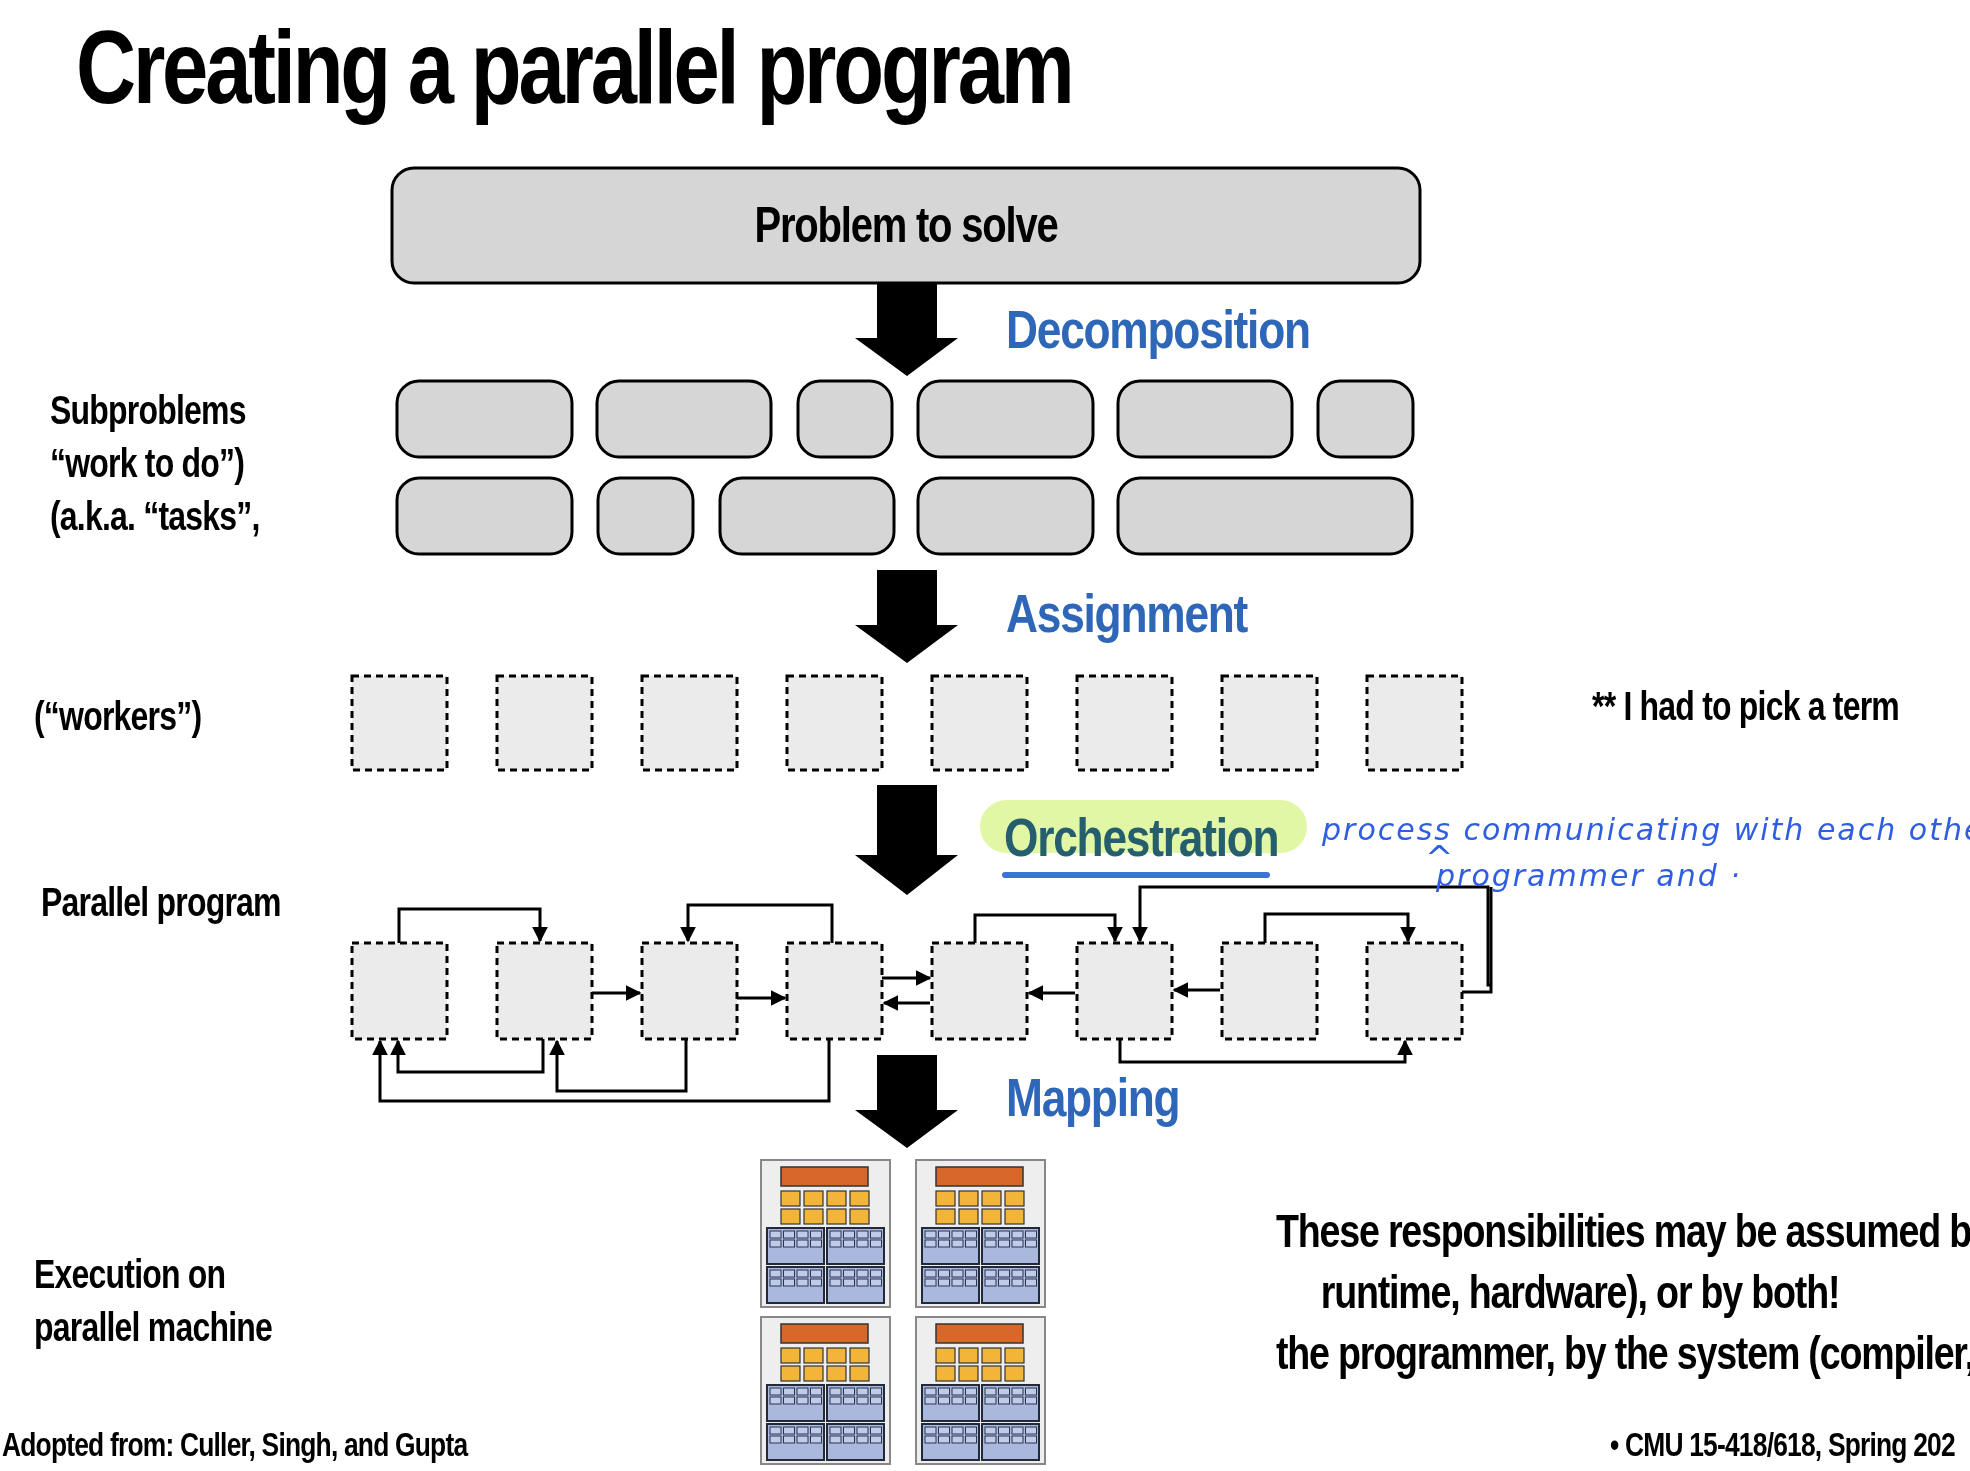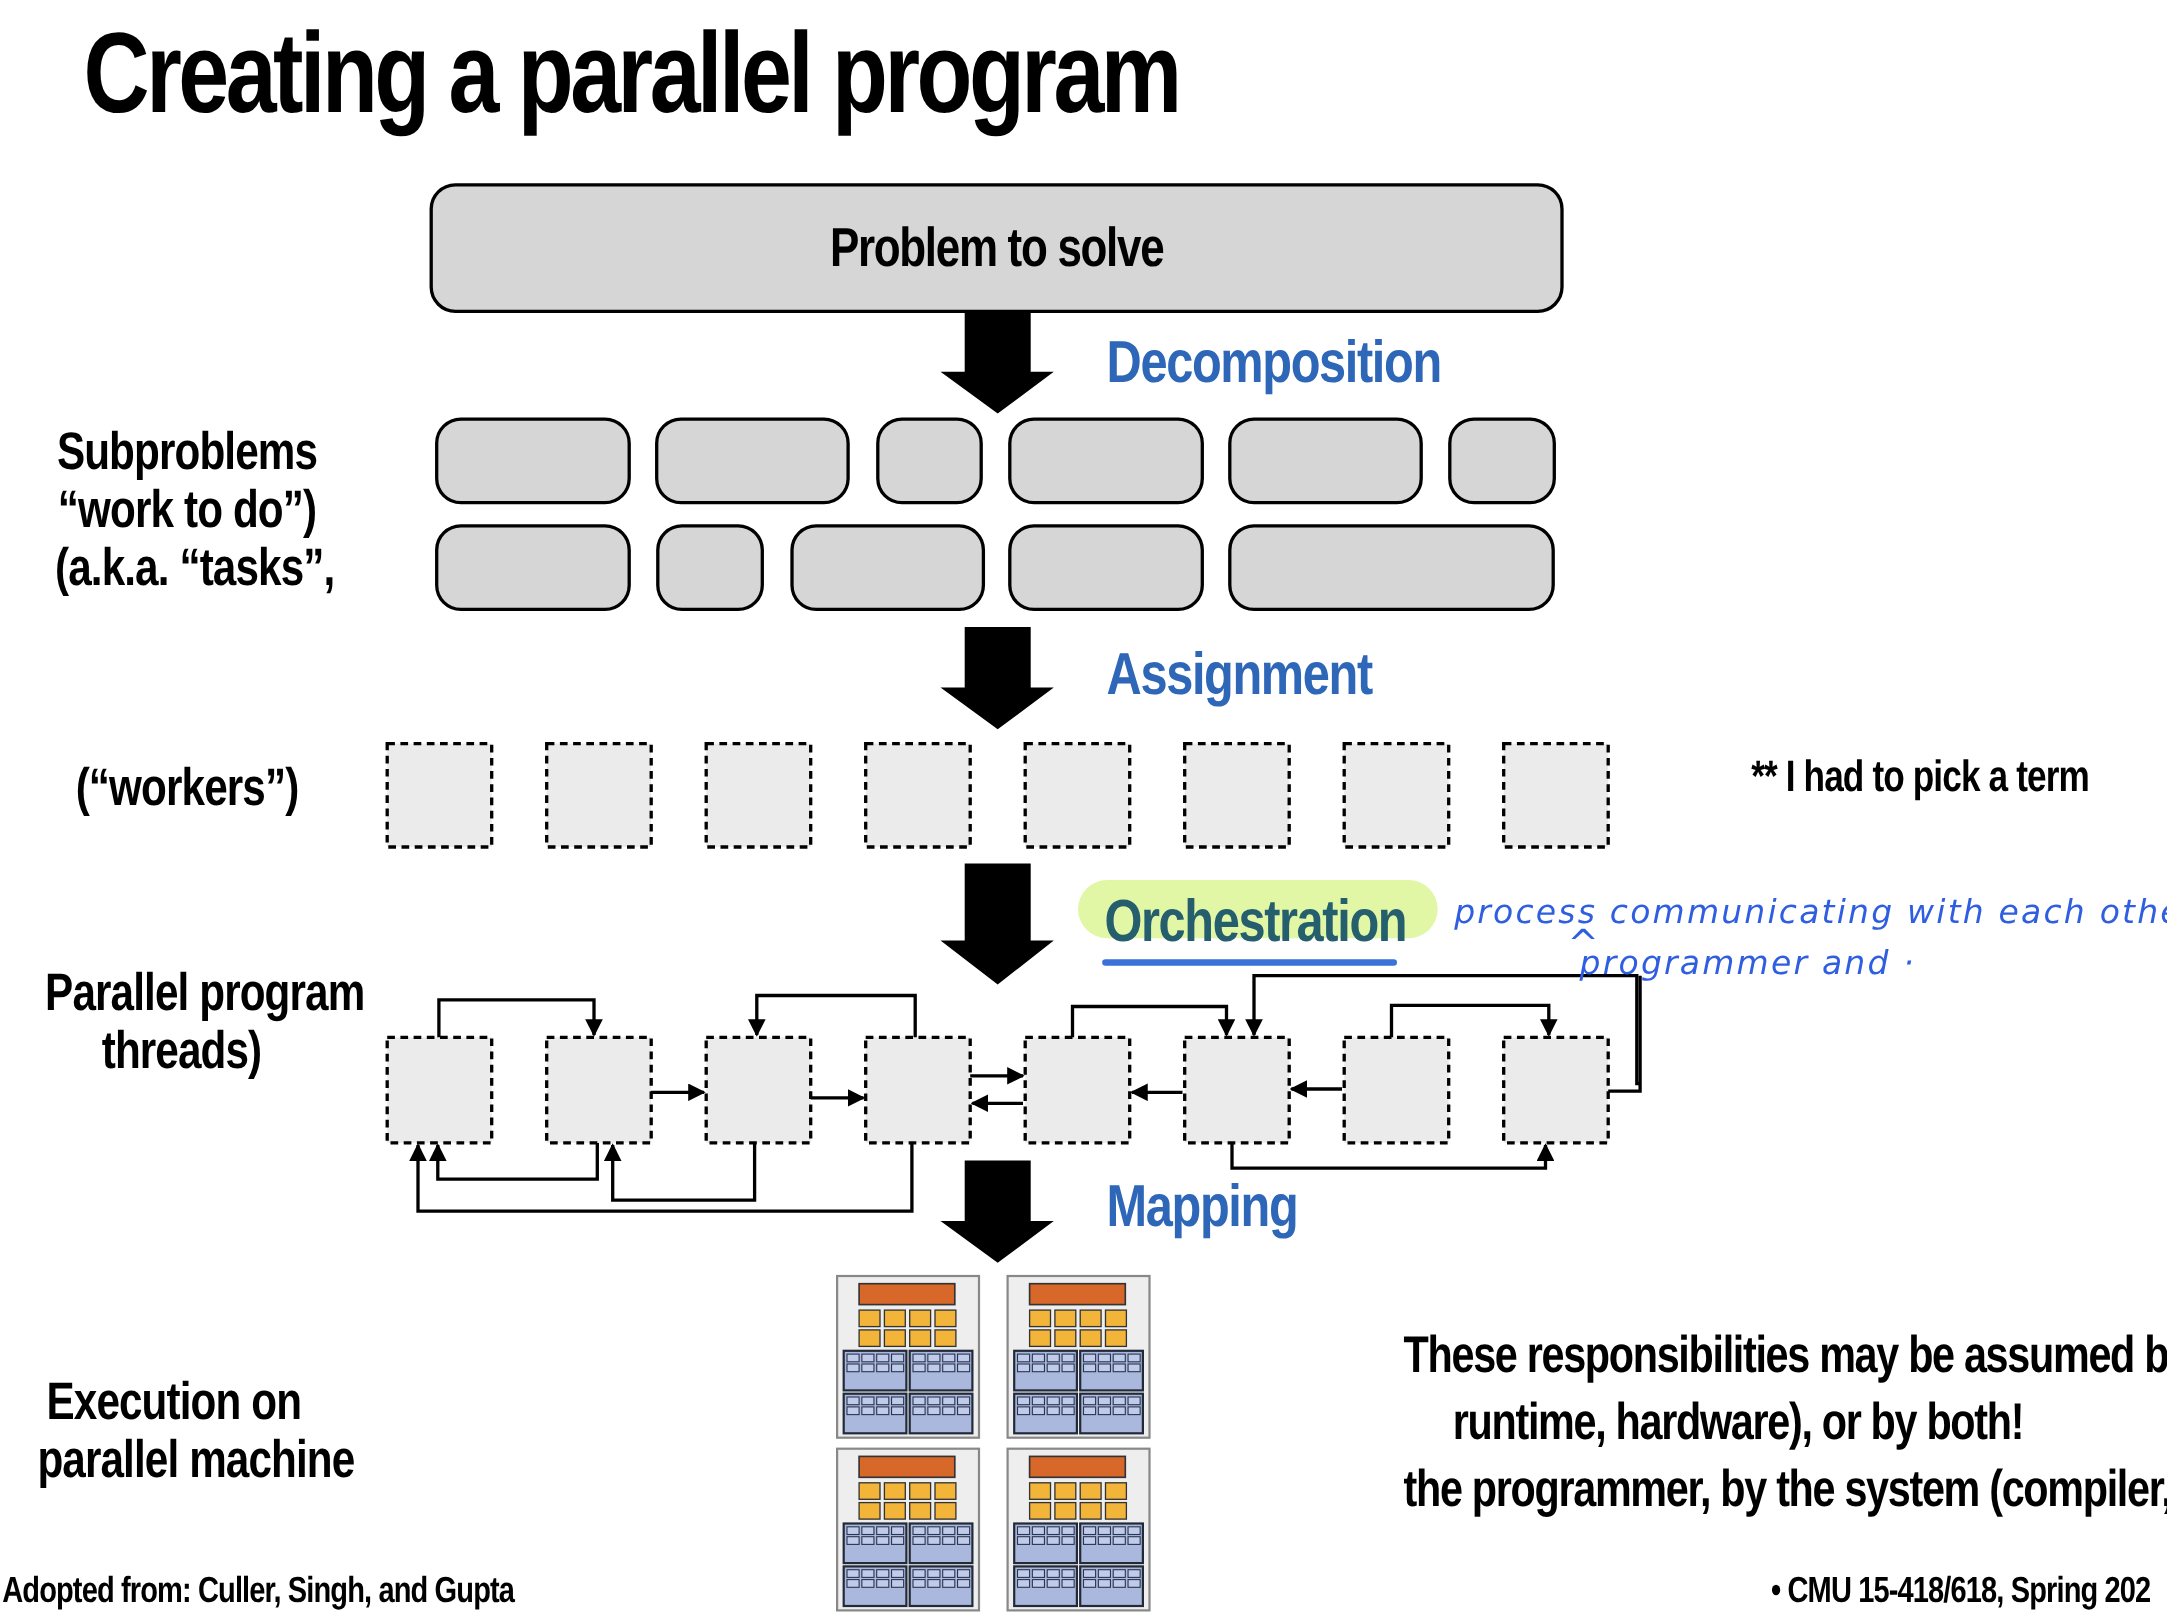--- a/index.html
+++ b/index.html
@@ -4,21 +4,21 @@
 <style>
   html, body { margin: 0; padding: 0; background: #ffffff; }
   body { width: 1970px; height: 1471px; position: relative; overflow: hidden;
          font-family: "Liberation Sans", "DejaVu Sans", sans-serif; color: #000; }
   .abs { position: absolute; }
   .title { left: 76px; top: 8px; font-size: 104px; font-weight: bold; letter-spacing: -4px;
            transform: scaleX(0.80); transform-origin: left top; white-space: nowrap; }
   .stage { font-size: 54px; font-weight: bold; color: #2e66b8; letter-spacing: -1.5px;
            transform: scaleX(0.82); transform-origin: left top; white-space: nowrap; }
   .stage.orch { color: #255f6e; }
-  .rowlabel { font-size: 48px; font-weight: bold; text-align: center; line-height: 53px;
+  .rowlabel { font-size: 40px; font-weight: bold; text-align: left; line-height: 53px;
               letter-spacing: -1px; white-space: nowrap; }
   .rowlabel span { display: block; }
   .inner { display: inline-block; transform: scaleX(0.80); }
   .note { font-size: 40px; font-weight: bold; letter-spacing: -1px; white-space: nowrap;
           transform: scaleX(0.80); transform-origin: left top; }
   .resp { left: 1200px; top: 1200px; width: 760px; font-size: 47px; font-weight: bold; text-align: center;
           line-height: 61px; letter-spacing: -1.5px; }
   .resp span { display: block; white-space: nowrap; }
   .resp .inner { transform: scaleX(0.80); }
   .footer { font-size: 33px; font-weight: bold; letter-spacing: -1px; white-space: nowrap;
@@ -326,23 +326,20 @@
 </div>
 <div class="abs rowlabel" style="left:0px; top:690px; width:340px;">
   <span>
       <span class="inner">(“workers”)</span>
     </span>
 </div>
 <div class="abs rowlabel" style="left:10px; top:876px; width:310px;">
   <span>
       <span class="inner">Parallel program</span>
     </span>
-  <span>
-      <span class="inner">threads)</span>
-    </span>
 </div>
 <div class="abs rowlabel" style="left:3px; top:1248px; width:310px;">
   <span>
       <span class="inner">Execution on</span>
     </span>
   <span>
       <span class="inner">parallel machine</span>
     </span>
 </div>
 

